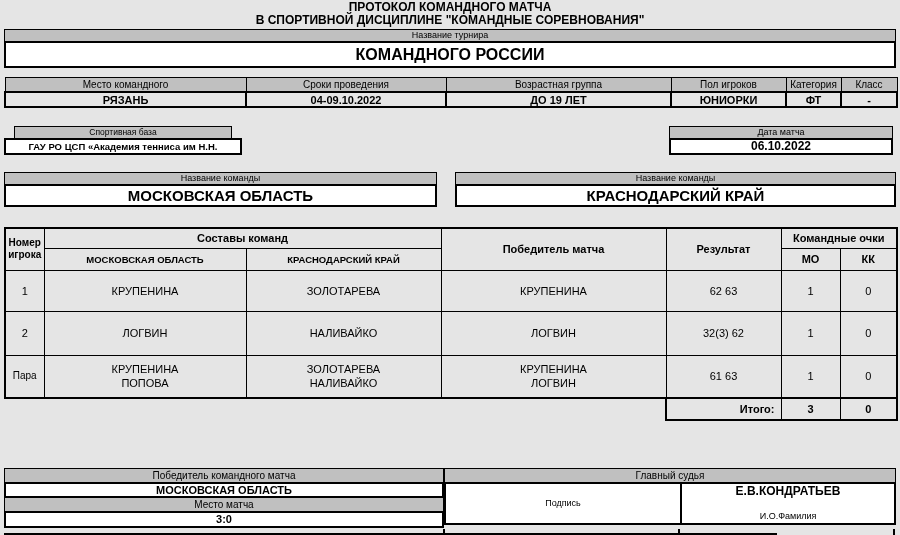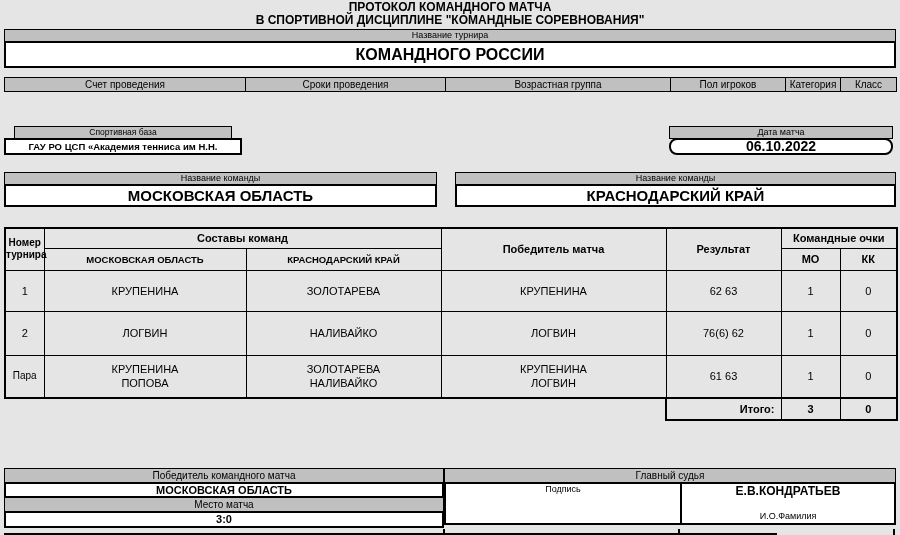--- a/index.html
+++ b/index.html
@@ -11,21 +11,21 @@
   
   .doc-title{position:absolute;top:1px;left:0;width:100%;text-align:center;font-weight:bold;font-size:12px;line-height:12px;}
   .doc-title div{margin-bottom:1px;}
   
   .hbox .bar{background:#c0c0c0;border:1px solid #000;font-size:9px;line-height:11px;height:11px;text-align:center;overflow:hidden;}
   .hbox .bar.inset{width:calc(100% - 22px);margin:0 auto;}
   .hbox .val{background:#fff;border:2px solid #000;margin-top:-1px;font-weight:bold;text-align:center;overflow:hidden;}
   .val.big{font-size:16px;height:23px;line-height:23px;}
   .val.team{font-size:15px;height:19px;line-height:19px;}
   .val.small{font-size:9.5px;height:13px;line-height:13px;}
-  .val.date{font-size:14px;height:13px;line-height:13px;border-radius:8px;}
+  .val.date{font-size:12px;height:13px;line-height:13px;}
   
   table{border-collapse:collapse;table-layout:fixed;}
   .info-table{position:absolute;left:4px;top:77px;width:892px;}
   .info-table th{background:#c0c0c0;border:1px solid #000;font-size:10px;font-weight:normal;height:13px;padding:0;text-align:center;}
   .info-table td{border:2px solid #000;font-size:11px;font-weight:bold;height:13px;padding:0;text-align:center;}
   
   .results{position:absolute;left:4px;top:227px;width:892px;}
   .results th,.results td{border:1px solid #000;padding:0;text-align:center;vertical-align:middle;white-space:pre-line;}
   .results th{font-size:11px;font-weight:bold;}
   .results th.sub{font-size:9.5px;}
@@ -45,21 +45,21 @@
   .results td.total-label{text-align:right;padding-right:6px;font-weight:bold;border-left-width:2px !important;}
   .results td.bold{font-weight:bold;}
   
   .fbar{background:#c0c0c0;border:1px solid #000;font-size:10px;line-height:13px;height:13px;text-align:center;overflow:hidden;}
   .fval{background:#fff;border:2px solid #000;margin-top:-1px;font-size:11px;font-weight:bold;line-height:12px;height:12px;text-align:center;overflow:hidden;}
   .footer-left{position:absolute;left:4px;top:468px;width:440px;}
   .footer-left .fbar{margin-top:-1px;}
   .footer-left .fbar:first-child{margin-top:0;}
   .footer-right{position:absolute;left:444px;top:468px;width:452px;}
   .sig-row{display:flex;height:43px;margin-top:-1px;}
-  .sig-cell{width:234px;border:2px solid #000;display:flex;align-items:flex-start;justify-content:center;background:#fff;}
+  .sig-cell{width:234px;border:2px solid #000;display:flex;align-items:center;justify-content:center;background:#fff;}
   .name-cell{flex:1;border:2px solid #000;margin-left:-2px;display:flex;flex-direction:column;justify-content:space-between;align-items:center;background:#fff;}
   .sig-label{font-size:9px;line-height:11px;padding-bottom:1px;}
   .ref-name{font-weight:bold;font-size:12px;margin-bottom:9px;}
   
   .stub{position:absolute;top:529px;height:6px;width:2px;background:#000;}
   .cutline{position:absolute;top:533px;left:4px;width:773px;height:2px;background:#000;}
 </style>
 </head>
 <body>
 
@@ -79,26 +79,34 @@
     <colgroup>
       <col style="width:241px">
         <col style="width:200px">
         <col style="width:225px">
       <col style="width:115px">
         <col style="width:55px">
         <col style="width:56px">
     </colgroup>
     <tbody>
         <tr>
-      <th>Счет проведения</th>
+      <th>Место командного</th>
       <th>Сроки проведения</th>
       <th>Возрастная группа</th>
       <th>Пол игроков</th>
       <th>Категория</th>
       <th>Класс</th>
+    </tr>
+    <tr>
+      <td>РЯЗАНЬ</td>
+      <td>04-09.10.2022</td>
+      <td>ДО 19 ЛЕТ</td>
+      <td>ЮНИОРКИ</td>
+      <td>ФТ</td>
+      <td>-</td>
     </tr>
   </tbody>
     </table>
 
   <div class="hbox abs" style="left:4px;top:126px;width:238px;">
     <div class="bar inset" style="font-size:8.5px;">Спортивная база</div>
     <div class="val small">ГАУ РО ЦСП «Академия тенниса им Н.Н. Озерова»</div>
   </div>
 
   <div class="hbox abs" style="left:669px;top:126px;width:224px;">
@@ -122,21 +130,21 @@
         <col style="width:202px">
         <col style="width:195px">
       <col style="width:225px">
         <col style="width:115px">
         <col style="width:59px">
         <col style="width:57px">
     </colgroup>
     <tbody>
         <tr class="hr1">
       <th class="c-num bl bt" rowspan="2">Номер
-турнира</th>
+игрока</th>
       <th class="bt" colspan="2">Составы команд</th>
       <th class="bt" rowspan="2">Победитель матча</th>
       <th class="bt" rowspan="2">Результат</th>
       <th class="bt br" colspan="2">Командные очки</th>
     </tr>
     <tr class="hr2">
       <th class="sub">МОСКОВСКАЯ ОБЛАСТЬ</th>
       <th class="sub">КРАСНОДАРСКИЙ КРАЙ</th>
       <th>МО</th>
       <th class="br">КК</th>
@@ -148,21 +156,21 @@
       <td>КРУПЕНИНА</td>
       <td>62 63</td>
       <td>1</td>
       <td class="br">0</td>
     </tr>
     <tr class="r2">
       <td class="bl">2</td>
       <td>ЛОГВИН</td>
       <td>НАЛИВАЙКО</td>
       <td>ЛОГВИН</td>
-      <td>76(6) 62</td>
+      <td>32(3) 62</td>
       <td>1</td>
       <td class="br">0</td>
     </tr>
     <tr class="r3">
       <td class="bl bb" style="font-size:10px;">Пара</td>
       <td class="bb">КРУПЕНИНА
 ПОПОВА</td>
       <td class="bb">ЗОЛОТАРЕВА
 НАЛИВАЙКО</td>
       <td class="bb">КРУПЕНИНА

